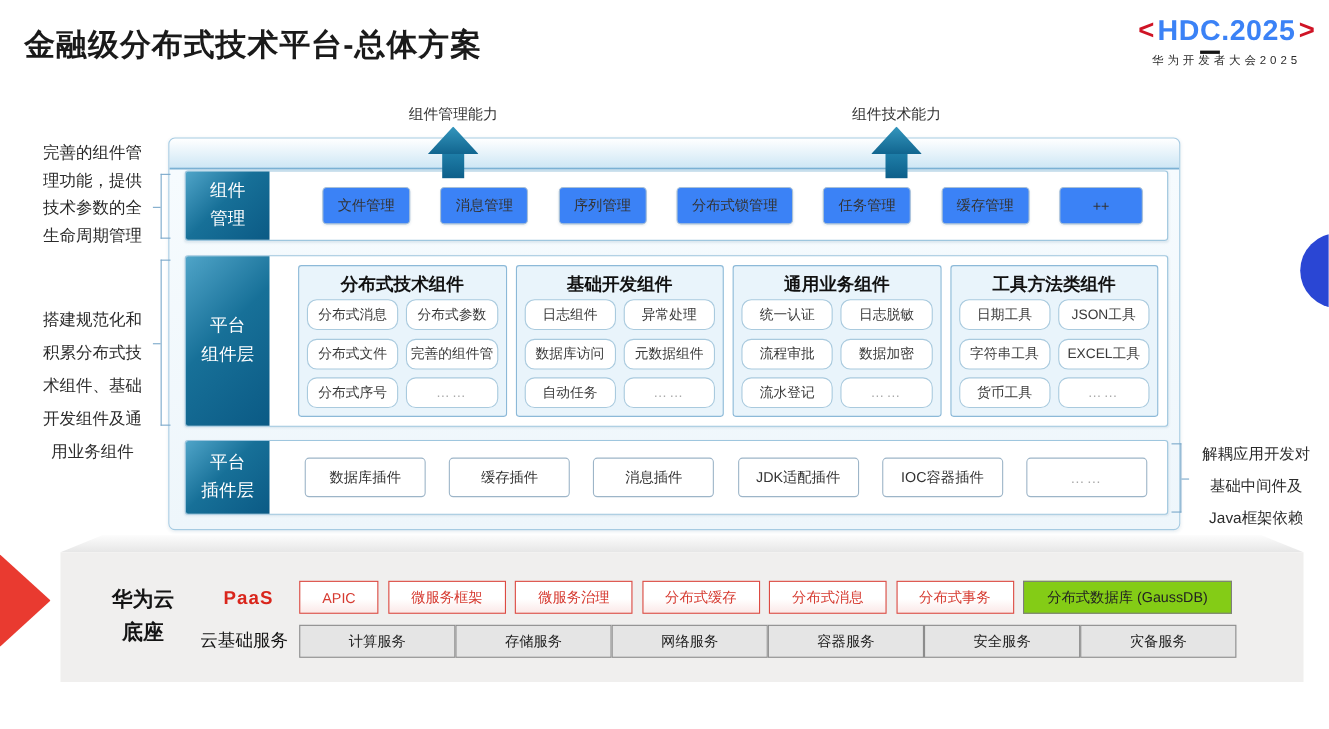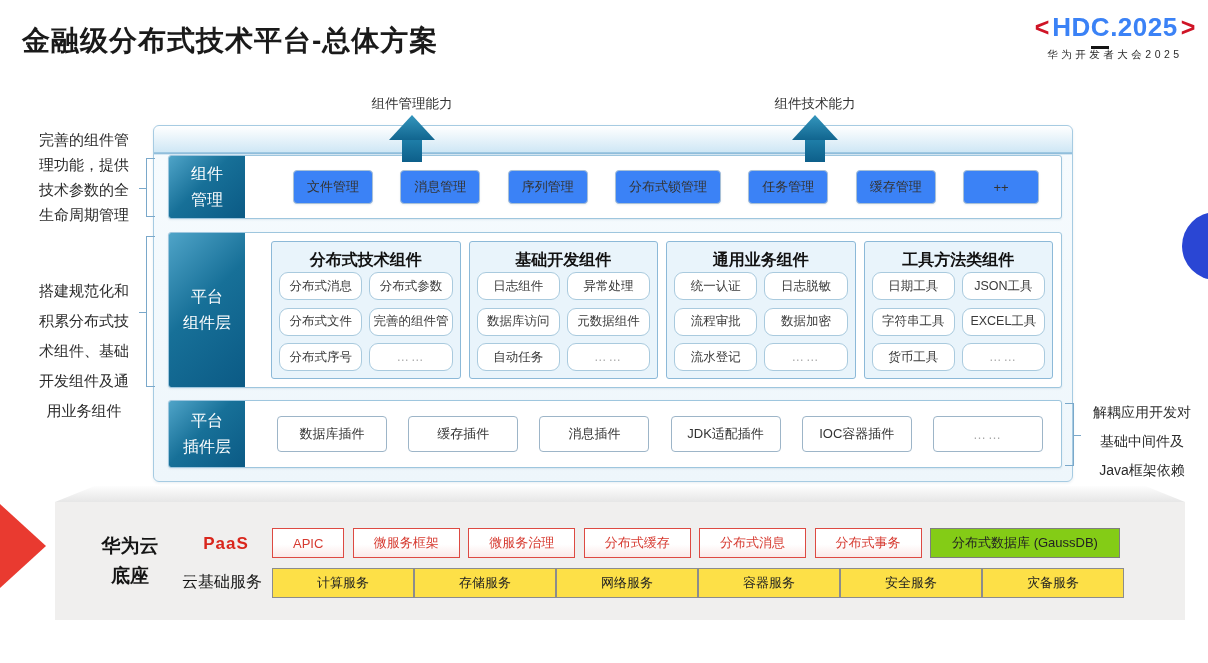--- a/index.html
+++ b/index.html
@@ -91,21 +91,21 @@
     letter-spacing:1px; text-align:center; z-index:2; }
   .iaas-label { position:absolute; left:178px; top:572px; width:88px; font-size:16px; color:#141414; text-align:center; z-index:2; }
 
   .paas-row { position:absolute; left:272px; top:528px; width:848px; display:flex; justify-content:space-between; align-items:center; z-index:2; }
   .contents-list { display:contents; }
   .rchip { height:30px; padding:0 20px; background:linear-gradient(180deg,#ffffff 55%,#fbe9e8); border:1px solid #dd4a42;
     display:flex; align-items:center; justify-content:center; font-size:13px; color:#d63a30; white-space:nowrap; }
   .gchip { height:30px; width:190px; background:#84cc16; border:1px solid #7e7e7e; display:flex; align-items:center; justify-content:center;
     font-size:13px; color:#222; white-space:nowrap; }
   .iaas-row { position:absolute; left:272px; top:568px; width:852px; display:flex; justify-content:space-between; align-items:center; z-index:2; }
-  .schip { height:30px; width:164px; background:#fde047; border:1px solid #8c8c8c; display:flex; align-items:center; justify-content:center;
+  .schip { height:30px; width:164px; background:#e5e5e5; border:1px solid #8c8c8c; display:flex; align-items:center; justify-content:center;
     font-size:13px; color:#222; white-space:nowrap; }
 
   .blue-circle { position:absolute; left:1182px; top:212px; width:68px; height:68px; border-radius:50%; background:#2a46d4; z-index:5; }
 </style>
 </head>
 <body>
 
 <div id="stage">
 
   <div class="page-title">金融级分布式技术平台-总体方案</div>

